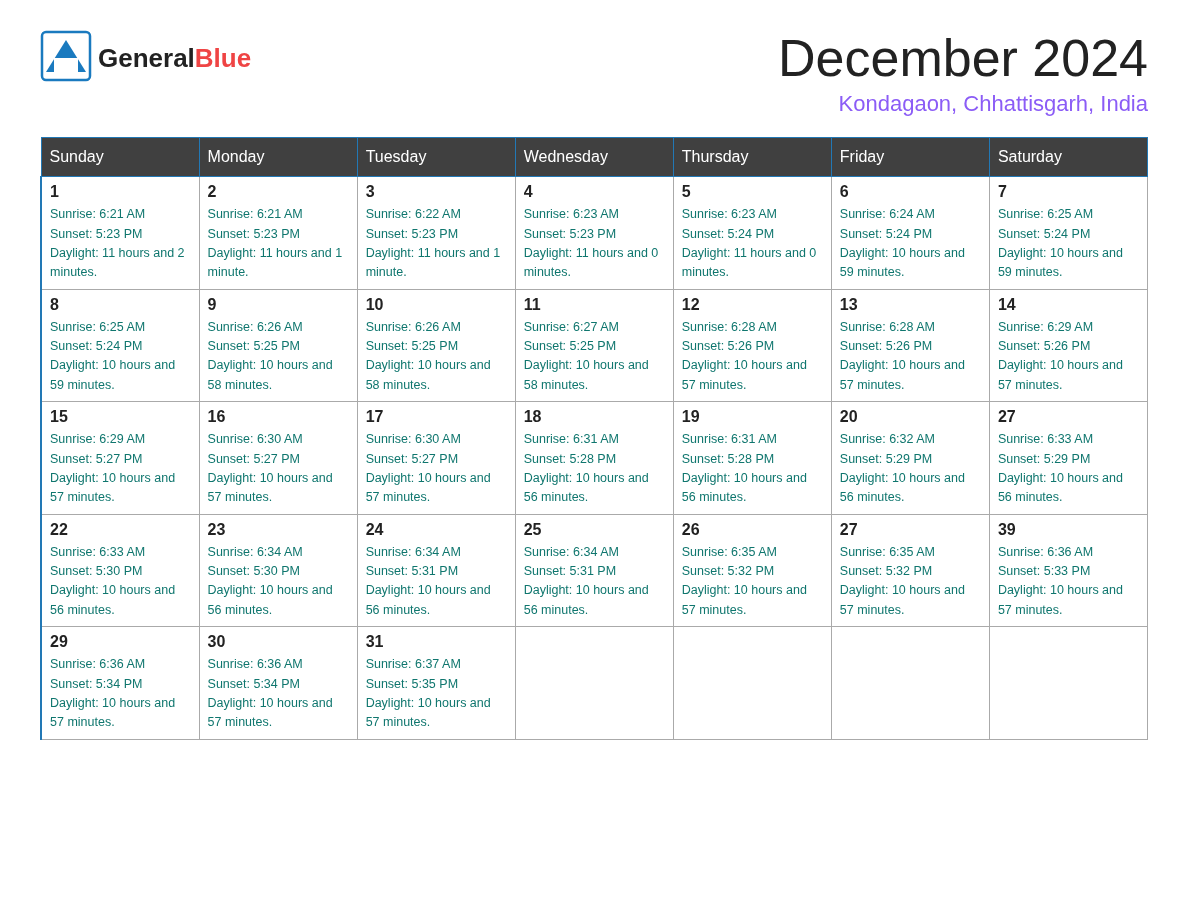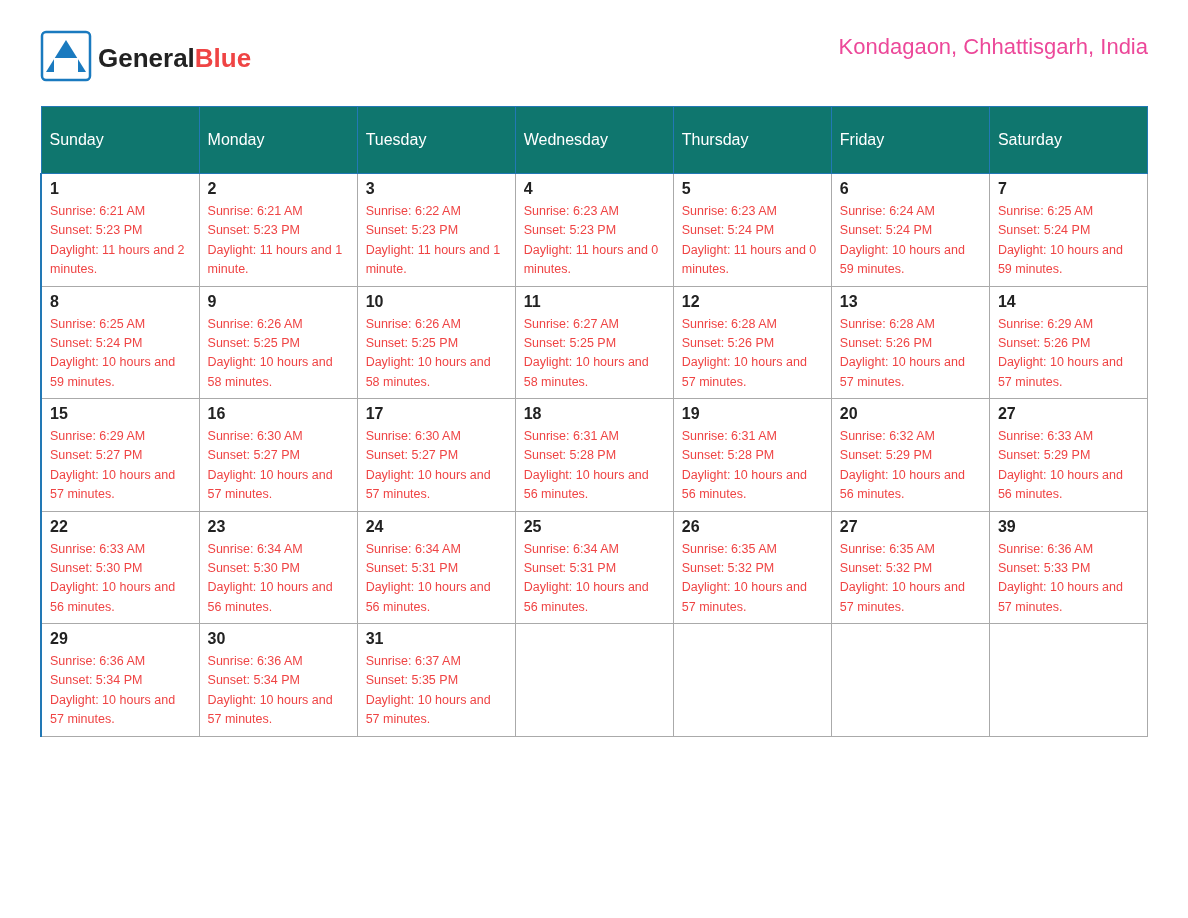--- a/index.html
+++ b/index.html
@@ -20,34 +20,34 @@
       text-align: right;
     }
     .month-title {
       font-size: 52px;
       font-weight: normal;
       color: #222;
       line-height: 1.1;
     }
     .location-title {
       font-size: 22px;
-      color: #ec4899;
+      color: #8b5cf6;
       margin-top: 4px;
     }
     table {
       width: 100%;
       border-collapse: collapse;
       table-layout: fixed;
     }
     thead tr th {
-      background-color: #0f766e;
+      background-color: #404040;
       color: #fff;
       font-size: 16px;
       font-weight: normal;
-      padding: 24px 8px;
+      padding: 10px 8px;
       text-align: left;
       border: 1px solid #2278b5;
     }
     tbody tr td {
       border: 1px solid #aaa;
       vertical-align: top;
       padding: 6px 8px;
       font-size: 13px;
       color: #222;
       height: 110px;
@@ -57,21 +57,21 @@
     }
     .day-number {
       font-size: 16px;
       font-weight: bold;
       color: #222;
       display: block;
       margin-bottom: 4px;
     }
     .day-info {
       font-size: 12.5px;
-      color: #ef4444;
+      color: #0f766e;
       line-height: 1.55;
     }
     tbody tr:nth-child(odd) td {
       background-color: #fff;
     }
     tbody tr:nth-child(even) td {
       background-color: #fff;
     }
     
     tbody tr td:first-child {
@@ -113,20 +113,21 @@
         <polygon points="26,10 46,42 6,42" fill="#1a7abf"></polygon>
         <rect x="14" y="28" width="24" height="14" fill="#fff"></rect>
       </svg>
     </div>
     <div class="logo-texts">
       <span class="logo-general">General</span>
       <span class="logo-blue-word">Blue</span>
     </div>
   </div>
   <div class="title-area">
+    <div class="month-title">December 2024</div>
     <div class="location-title">Kondagaon, Chhattisgarh, India</div>
   </div>
 </div>
 
 <table>
   <thead>
     <tr>
     <th>Sunday</th>
         <th>Monday</th>
         <th>Tuesday</th>

